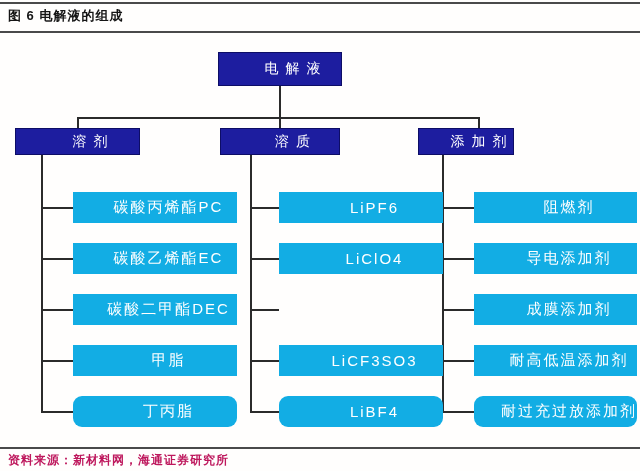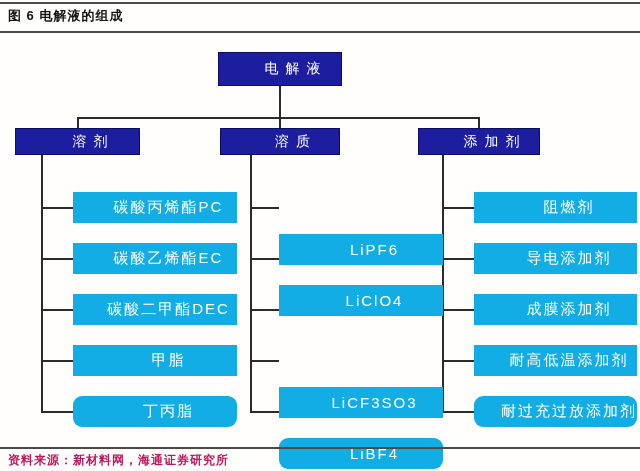--- a/index.html
+++ b/index.html
@@ -28,24 +28,24 @@
     box-sizing:border-box; font-size:14px; letter-spacing:7px; text-indent:7px;
   }
   .cyan {
     background:var(--node-cyan,#12ade4); font-size:15px;
     letter-spacing:2px; text-indent:2px;
   }
   .root-node { left:218px; top:52px; width:124px; height:34px; }
   .l2 { top:128px; height:27px; }
   .b0 { left:15px;  width:125px; }
   .b1 { left:220px; width:120px; }
-  .b2 { left:418px; width:122px; }
+  .b2 { left:418px; width:96px; }
   .leaf { height:31px; }
   .c0 { left:73px;  width:139px; }
-  .c1 { left:279px; width:139px;margin-top:42px; }
+  .c1 { left:279px; width:139px; }
   .c2 { left:474px; width:138px; }
   .r0 { top:192px; } .r1 { top:243px; } .r2 { top:294px; } .r3 { top:345px; } .r4 { top:396px;border-radius:9px; }
   .line { position:absolute; background:var(--line,#2b2b2b); }
 </style>
 </head>
 <body>
 
 <div class="canvas">
 
   <div class="rule rule-top"></div>

